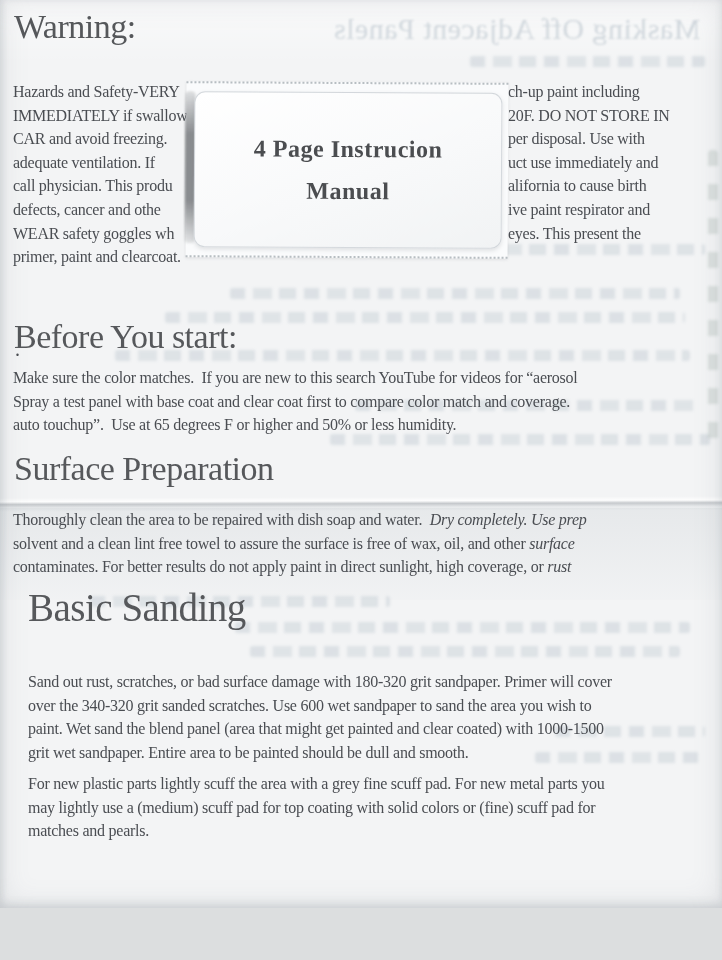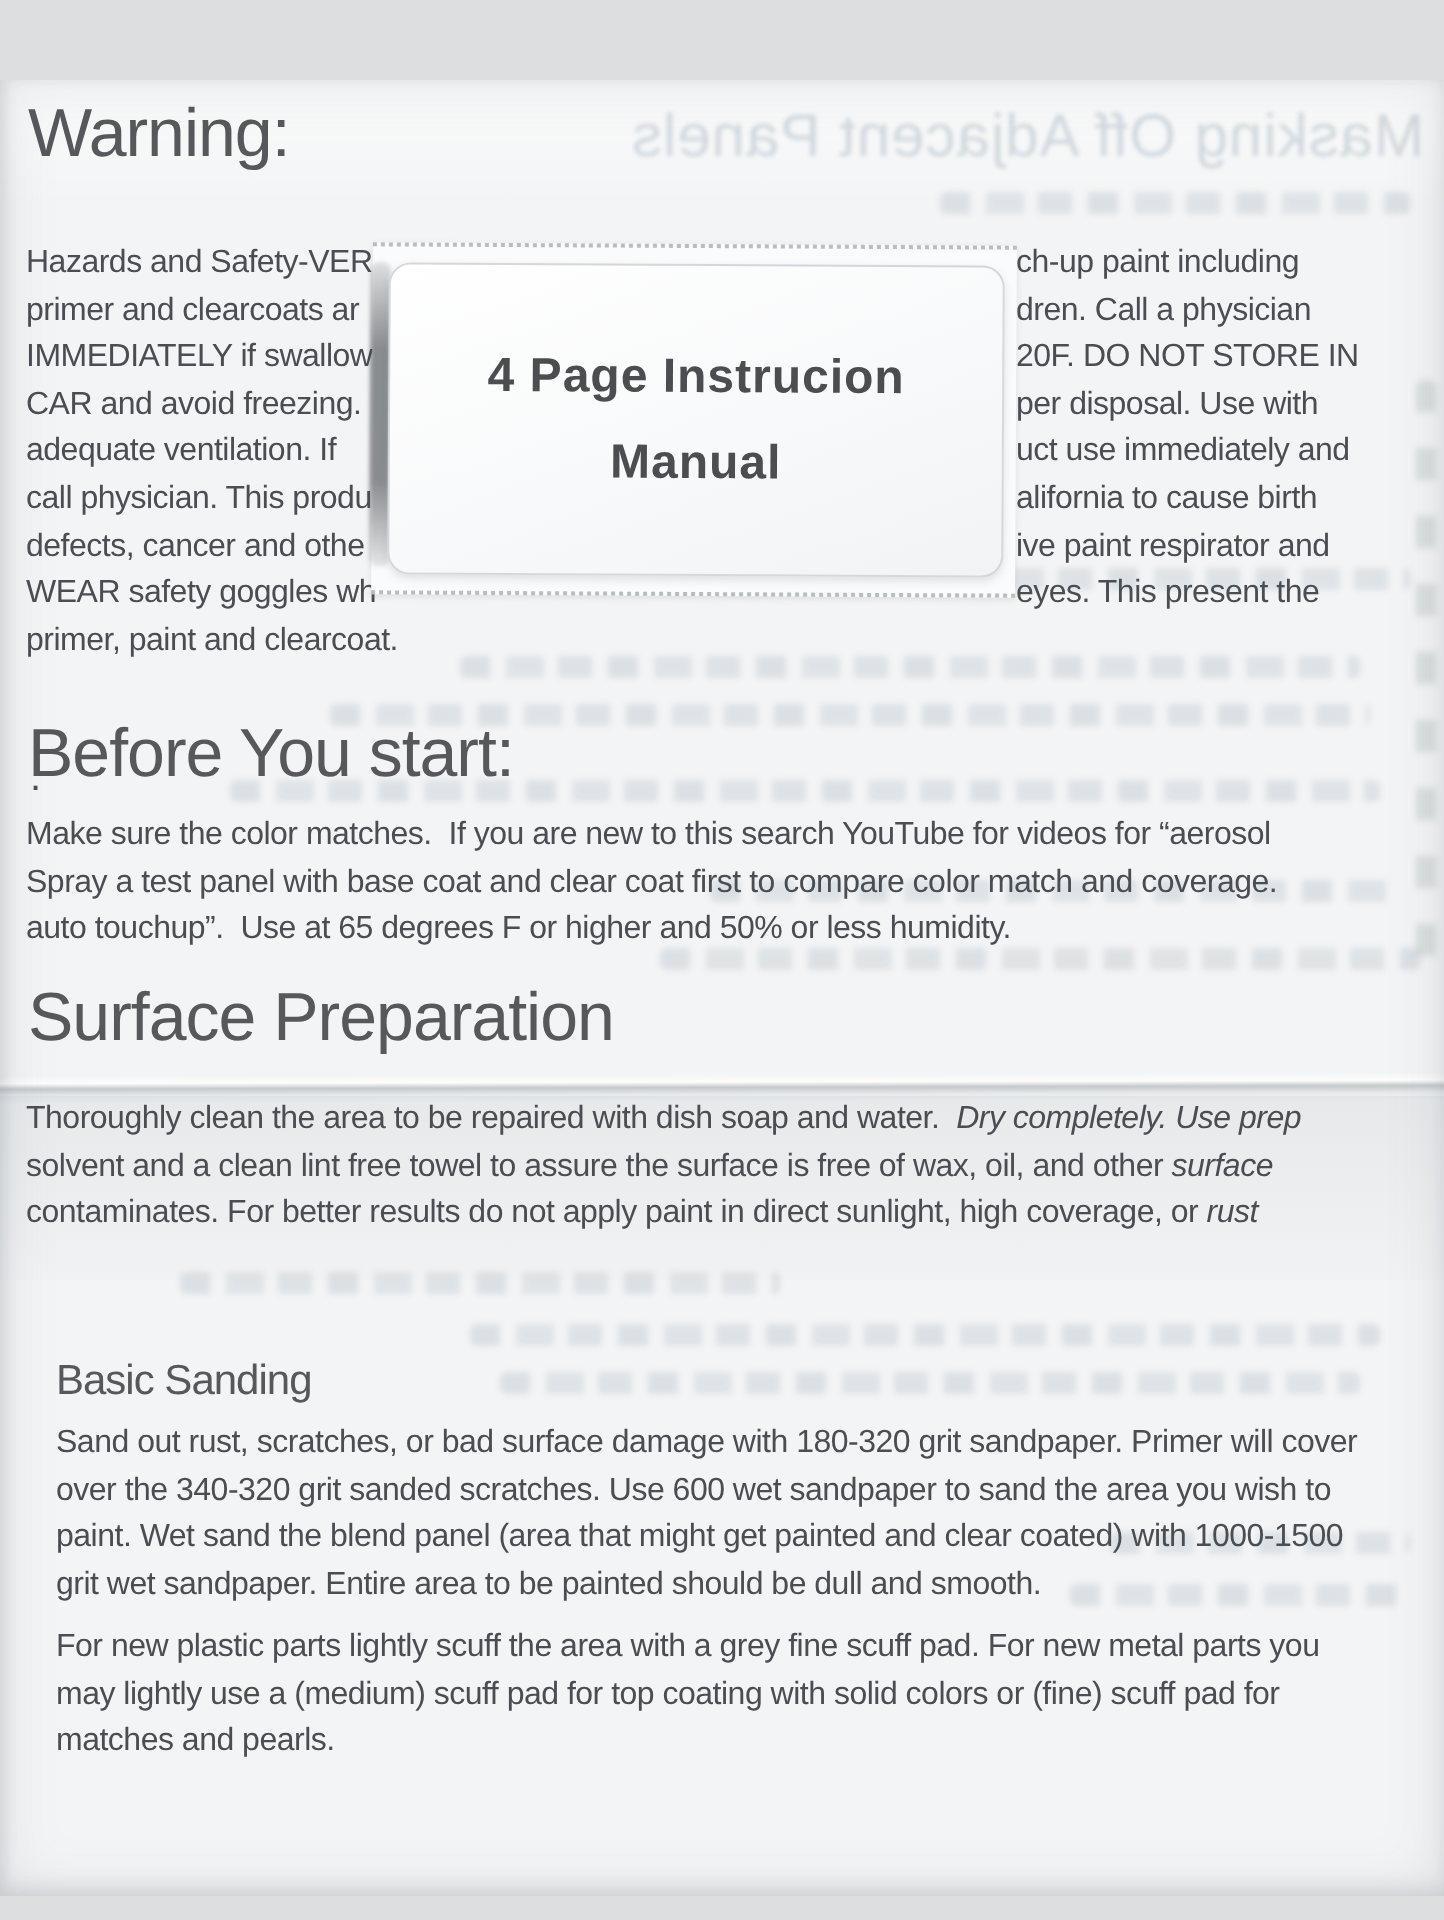--- a/index.html
+++ b/index.html
@@ -1,21 +1,20 @@
 <!DOCTYPE html>
 <html style="--paper: #f3f4f5; --ink: #4a4d52; --heading_ink: #56585b; --label_ink: #4b4d50; --bleed: #9cacb8;"><head>
 <meta charset="utf-8">
 <style>
   html,body { margin:0; padding:0; background:#dcdedf; }
   .photo {
     position:relative; width:722px; height:908px; overflow:hidden;
     background: var(--paper, #f3f4f5);
-    font-family:Liberation Sans, sans-serif;
+    font-family:Liberation Serif, serif;
     color: var(--ink, #4a4d52);
-    margin-top: 40px;
   }
   .photo::after{
     content:""; position:absolute; inset:0; pointer-events:none;
     box-shadow: inset 0 0 30px rgba(110,120,130,0.16), inset 0 -5px 9px rgba(140,148,155,0.20), inset 3px 0 6px rgba(140,148,155,0.12);
   }
   .top-sheen{ position:absolute; left:0; top:0; width:722px; height:64px;
     background:linear-gradient(180deg, rgba(255,255,255,0.6), rgba(255,255,255,0)); }
 
   
   .bleed-heading{
@@ -37,21 +36,21 @@
   }
 
   
   .heading{
     position:absolute; font-weight:300; font-size:34px; letter-spacing:-0.5px;
     color: var(--heading_ink, #56585b); white-space:pre;
   }
   .h-warning{ left:14px; top:8px; }
   .h-before { left:14px; top:318px; }
   .h-surface{ left:14px; top:450px; }
-  .h-sanding{ left:28px; top:639px; font-size:21px; }
+  .h-sanding{ left:28px; top:585px; font-size:39px; }
   .stray-dot{ position:absolute; left:15px; top:338px; font-size:20px; color:var(--ink,#4a4d52); }
 
   .bodytext{ font-size:16px; line-height:23.6px; letter-spacing:-0.25px; }
   .line{ white-space:pre; height:23.6px; }
   .ital{ font-style:italic; }
 
   .warn-par { position:absolute; left:13px; top:80px; width:700px; }
   .warn-line{ position:relative; height:23.6px; }
   .warn-left{ position:absolute; left:0; white-space:pre; }
   .warn-right{ position:absolute; left:495px; white-space:pre; }
@@ -124,24 +123,20 @@
   <div class="page-edge"></div>
   <div class="scan-band"></div>
 
   <div class="heading h-warning">Warning:</div>
   <div class="warn-par bodytext">
     <div class="warn-line">
         <span class="warn-left">Hazards and Safety-VERY</span>
         <span class="warn-right">ch-up paint including</span>
       </div>
     <div class="warn-line">
-        <span class="warn-left">primer and clearcoats ar</span>
-        <span class="warn-right">dren. Call a physician</span>
-      </div>
-    <div class="warn-line">
         <span class="warn-left">IMMEDIATELY if swallow</span>
         <span class="warn-right">20F. DO NOT STORE IN</span>
       </div>
     <div class="warn-line">
         <span class="warn-left">CAR and avoid freezing.</span>
         <span class="warn-right">per disposal. Use with</span>
       </div>
     <div class="warn-line">
         <span class="warn-left">adequate ventilation. If</span>
         <span class="warn-right">uct use immediately and</span>

